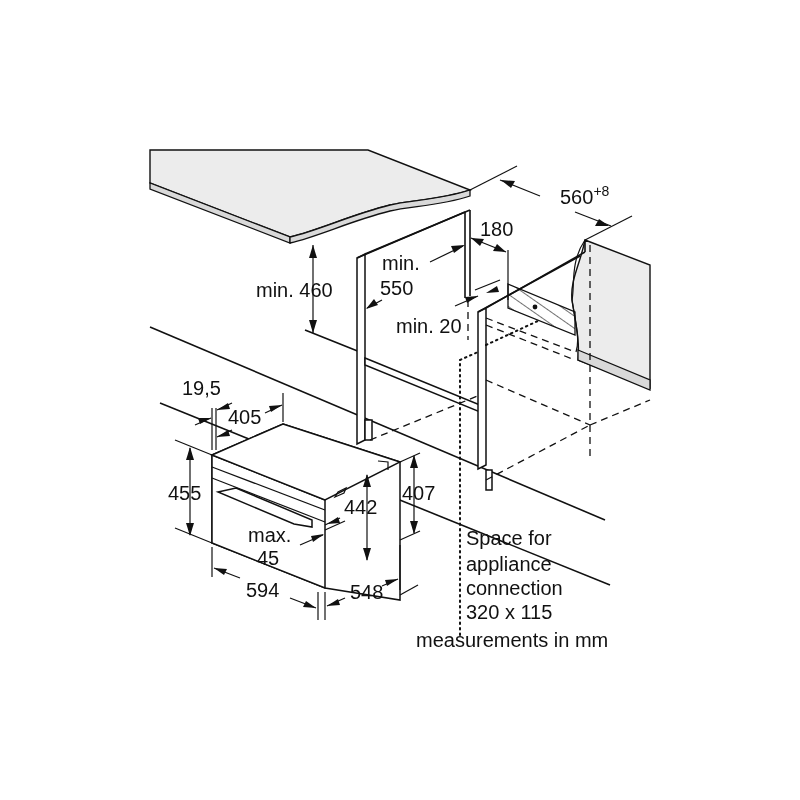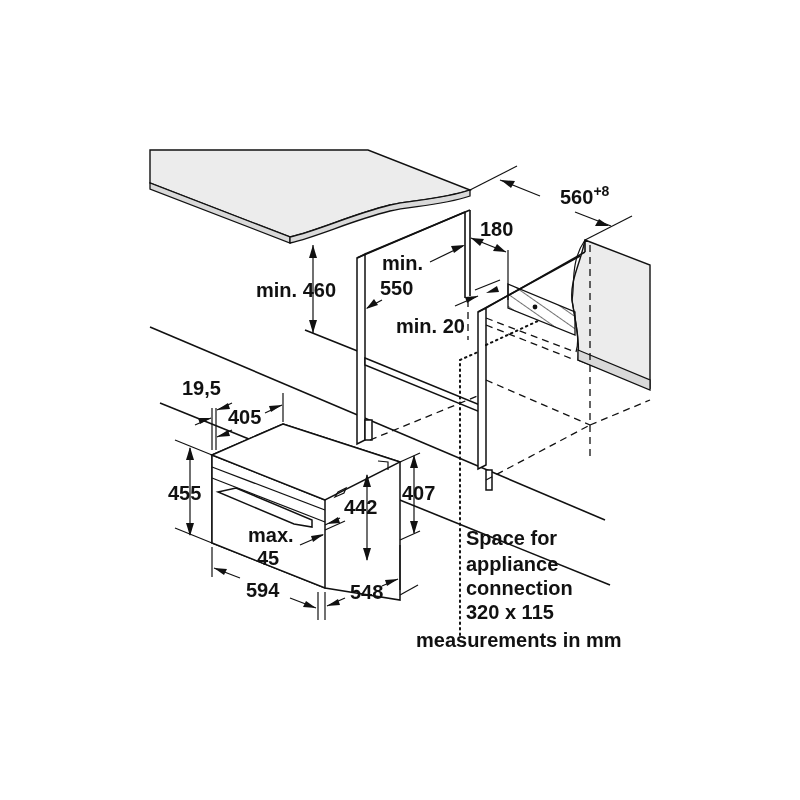--- a/index.html
+++ b/index.html
@@ -1,17 +1,17 @@
 <!DOCTYPE html>
 <html><head>
 <meta charset="utf-8">
 <style>
   html, body { margin: 0; padding: 0; background: #ffffff; }
   body { width: 800px; height: 800px; overflow: hidden; position: relative; }
-  #stage { position: absolute; left: 0; top: 0; width: 800px; height: 800px; font-weight: bold; }
+  #stage { position: absolute; left: 0; top: 0; width: 800px; height: 800px; }
   svg text {
     font-family: "Liberation Sans", "DejaVu Sans", sans-serif;
     fill: #111111;
   }
   .dim { font-size: 20px; }
   .note { font-size: 20px; }
   .ln { stroke: #111; stroke-width: 1.6; fill: none; }
   .thin { stroke: #111; stroke-width: 1.2; fill: none; }
   .dash { stroke: #111; stroke-width: 1.3; fill: none; stroke-dasharray: 7 5; }
   .dot { stroke: #111; stroke-width: 2; fill: none; stroke-dasharray: 1.5 4; stroke-linecap: round; }

